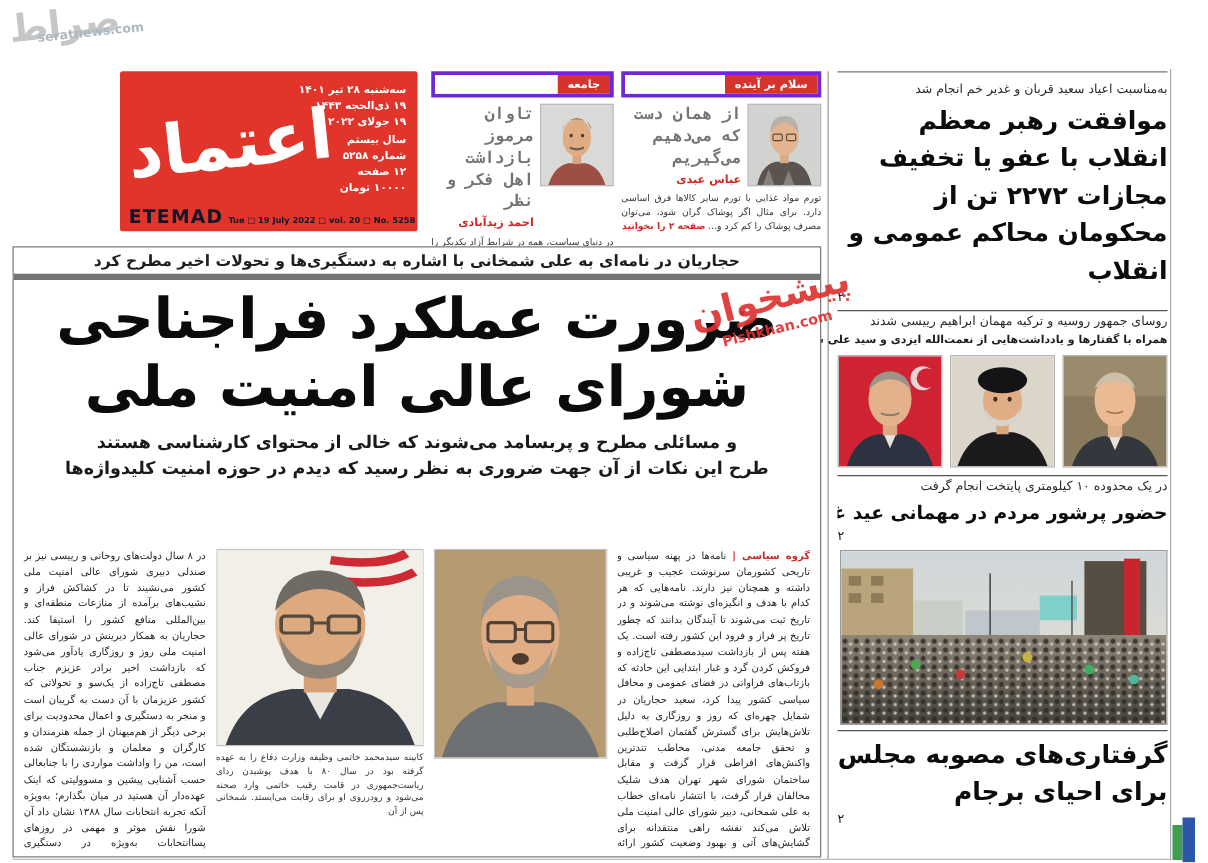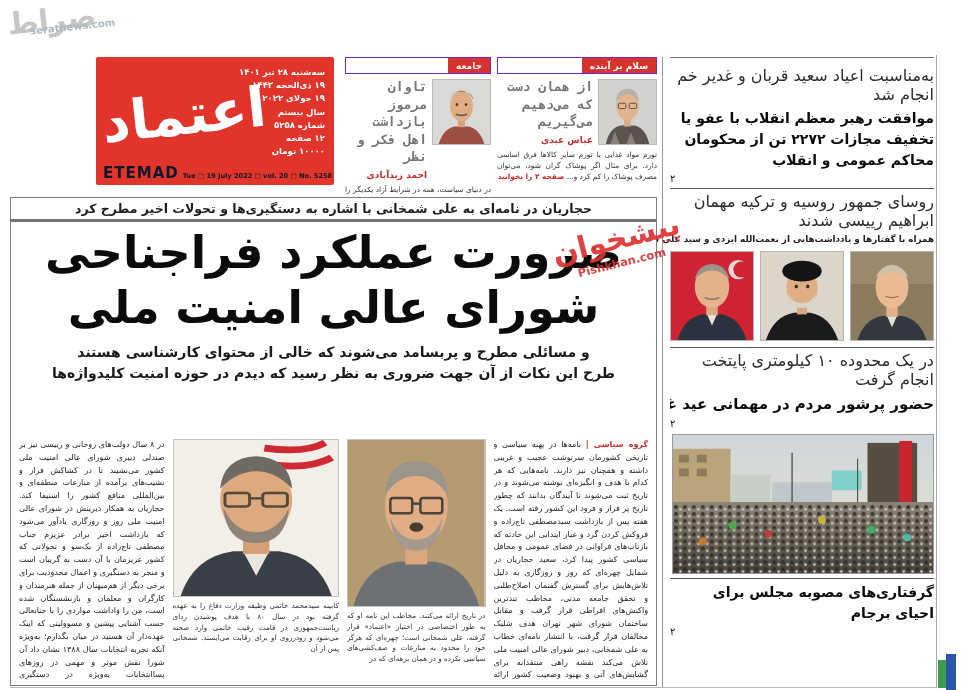--- a/index.html
+++ b/index.html
@@ -19,53 +19,53 @@
   .masthead{left:96px;top:57px;width:238px;height:128px;background:#e1342b;border-radius:2px;overflow:hidden;}
   .mh-title{position:absolute;left:0;right:62px;top:6px;bottom:18px;display:flex;align-items:center;justify-content:center;
             color:#fff;font-size:55px;font-weight:bold;transform:rotate(-6deg);line-height:1;}
   .mh-dates{position:absolute;right:9px;top:9px;color:#fff;font-size:8.5px;line-height:1.55;text-align:right;direction:rtl;font-weight:bold;}
   .mh-latin{position:absolute;left:7px;right:7px;bottom:3px;display:flex;align-items:baseline;gap:4px;color:#0f172a;direction:ltr;}
   .mh-latin .nm{font-size:15px;font-weight:bold;letter-spacing:1px;}
   .mh-latin .inf{font-size:6.6px;white-space:nowrap;font-weight:bold;}
 
   
   .opbox{top:57px;height:139px;direction:rtl;}
-  .opbox .bar{display:flex;direction:rtl;height:15px;border:1px solid #6d28d9;}
+  .opbox .bar{display:flex;direction:rtl;height:15px;border:3px solid #6d28d9;}
   .opbox .bar .red{background:#d6332f;color:#fff;font-size:9px;font-weight:bold;padding:1px 8px 0;line-height:14px;white-space:nowrap;}
   .opbox .bar .rest{flex:1;background:#fff;}
   .opbox .row{display:flex;direction:rtl;gap:5px;margin-top:5px;}
   .opbox .photo{width:57px;height:64px;border:1px solid #bbb;flex:0 0 auto;background:#ddd;}
   .opbox .ttl{flex:1;font-size:13px;font-weight:bold;line-height:1.35;text-align:right;color:#737373;font-family:Liberation Mono, monospace;}
   .opbox .auth{color:#cc2a28;font-size:9px;font-weight:bold;text-align:right;margin-top:3px;}
   .opbox .body{font-size:7.4px;line-height:1.5;text-align:justify;color:#333;margin-top:4px;}
   .opbox .body .rd{color:#cc2a28;font-weight:bold;}
   .box-society{left:345px;width:146px;}
   .box-future{left:497px;width:160px;}
 
   
   .vline{left:662px;top:57px;height:631px;border-left:1px solid #999;}
   .pageborder-r{left:936px;top:55px;height:633px;border-left:1px solid #aaa;}
   .pageborder-b{left:10px;top:687px;width:926px;border-top:1px solid #bbb;}
   .rightcol{left:670px;top:57px;width:264px;direction:rtl;border-top:1px solid #777;padding-top:5px;}
-  .rightcol .kick{font-size:16px;color:#2b2b2b;text-align:right;margin:3px 0 4px;}
-  .rightcol .hl{font-size:14px;font-weight:bold;line-height:1.5;text-align:right;color:#0c0c0c;}
+  .rightcol .kick{font-size:10px;color:#2b2b2b;text-align:right;margin:3px 0 4px;}
+  .rightcol .hl{font-size:20px;font-weight:bold;line-height:1.5;text-align:right;color:#0c0c0c;}
   .rightcol .hl.one{font-size:15px;white-space:nowrap;overflow:hidden;}
   .rightcol .pg{font-size:10px;color:#111;text-align:left;margin:2px 0 1px;}
   .rightcol .rule{border-top:1px solid #555;margin:4px 0 3px;}
   .subrow{display:flex;direction:rtl;align-items:baseline;gap:5px;margin-top:4px;}
   .subrow .sub{font-size:8.8px;font-weight:bold;color:#1c1c1c;white-space:nowrap;}
   .subrow .pgi{font-size:9px;color:#111;}
   .leaders{display:flex;direction:ltr;gap:6px;margin:7px 0 6px;}
   .leaders .ph{width:84px;height:90px;border:1px solid #b5b5b5;box-sizing:border-box;}
   .leaders svg,.opbox .photo svg,.crowd svg,.mainphoto svg{display:block;width:100%;height:100%;}
   .crowd{width:262px;height:140px;border:1px solid #9a9a9a;box-sizing:border-box;margin:5px 0 4px;}
 
   
   .mainbox{left:10px;top:197px;width:647px;height:489px;border:1px solid #7c7c7c;background:#fff;box-sizing:border-box;}
-  .mb-kick{height:21px;line-height:21px;border-bottom:3px solid #737373;text-align:center;
+  .mb-kick{height:21px;line-height:21px;border-bottom:5px solid #737373;text-align:center;
            font-size:12.5px;font-weight:bold;color:#1e1e1e;direction:rtl;}
   .mb-hl{margin-top:4px;text-align:center;font-size:45px;font-weight:bold;line-height:1.22;color:#0b0b0b;direction:rtl;}
   .mb-sub{margin-top:6px;text-align:center;font-size:14px;font-weight:bold;line-height:1.55;color:#1a1a1a;direction:rtl;}
   .mb-body{position:absolute;left:8px;right:8px;top:241px;bottom:6px;display:flex;direction:rtl;gap:8px;overflow:hidden;}
   .mb-col{overflow:hidden;font-size:8px;line-height:1.6;text-align:justify;color:#222;}
   .mb-col .lead{color:#cc2a28;font-weight:bold;}
   .c1{width:156px;}
   .c2{width:140px;}
   .c3{width:168px;}
   .c4{width:147px;}
@@ -301,21 +301,20 @@
             <rect x="42" y="70" width="16" height="20" fill="#d9a87f"></rect>
             <ellipse cx="50" cy="48" rx="23" ry="29" fill="#e0ad85"></ellipse>
             <path d="M27 40 Q28 16 50 15 Q72 16 73 40 Q64 26 50 26 Q36 26 27 40 Z" fill="#9b948b"></path>
             <path d="M31 56 Q33 80 50 80 Q67 80 69 56 Q63 72 50 72 Q37 72 31 56 Z" fill="#a59a8c"></path>
             <ellipse cx="50" cy="63" rx="5" ry="3.4" fill="#4c3a2d"></ellipse>
             <rect x="31" y="42" width="16" height="11" rx="2" fill="none" stroke="#4d4338" stroke-width="1.8"></rect>
             <rect x="53" y="42" width="16" height="11" rx="2" fill="none" stroke="#4d4338" stroke-width="1.8"></rect>
             <line x1="47" y1="46" x2="53" y2="46" stroke="#4d4338" stroke-width="1.8"></line>
           </svg>
         </div>
-        <div class="capt">در تاریخ ارائه می‌کنند. مخاطب این نامه او که به طور اختصاصی در اختیار «اعتماد» قرار گرفته، علی شمخانی است؛ چهره‌ای که هرگز خود را محدود به منازعات و صف‌کشی‌های سیاسی نکرده و در همان برهه‌ای که در</div>
       </div>
 
       <div class="mb-col c3">
         <div class="mainphoto mp-shamkhani">
           <svg viewBox="0 0 100 115" preserveAspectRatio="none">
             <rect width="100" height="115" fill="#f2efe9"></rect>
             <path d="M55 6 Q80 10 92 2" stroke="#cf2a33" stroke-width="5" fill="none"></path>
             <path d="M58 18 Q82 22 96 13" stroke="#cf2a33" stroke-width="5" fill="none"></path>
             <path d="M4 115 Q12 86 36 82 L64 82 Q88 86 96 115 Z" fill="#3a3f47"></path>
             <path d="M42 82 L50 100 L58 82 Z" fill="#e9e6df"></path>

